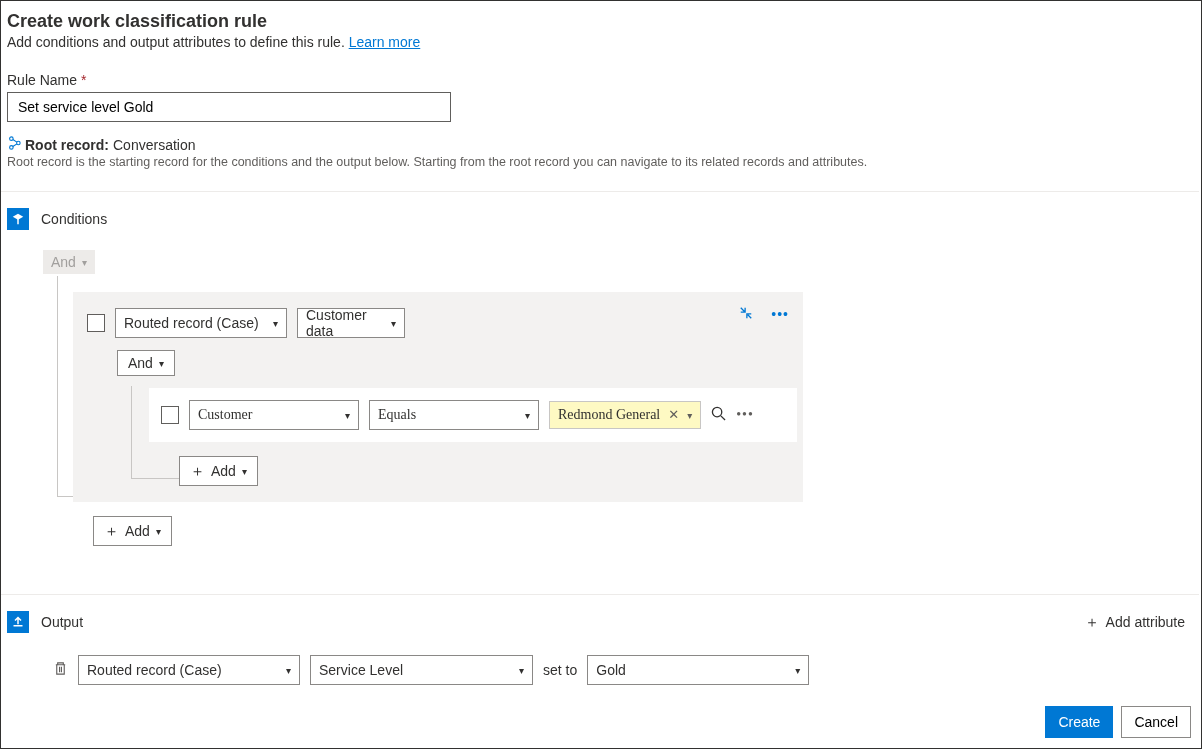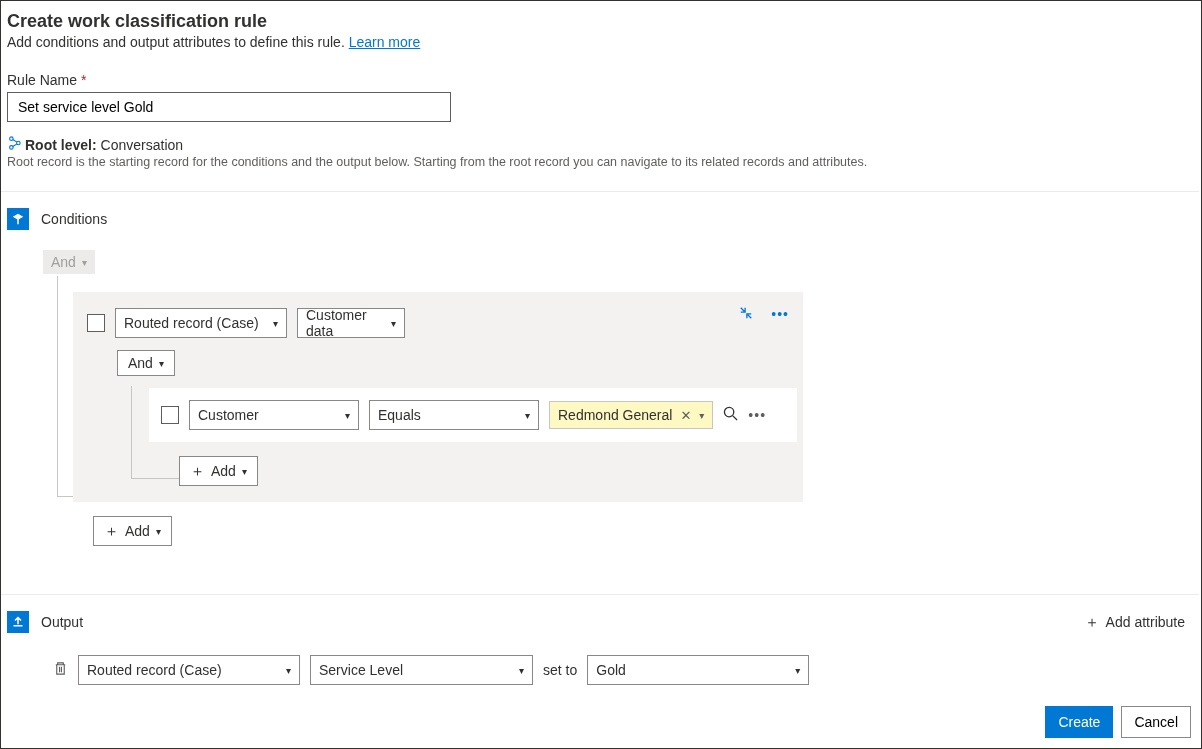--- a/index.html
+++ b/index.html
@@ -25,21 +25,21 @@
 .group-box { margin-left: 30px; margin-top: 18px; background: #f3f2f1; width: 730px; padding: 16px 14px 16px 14px; position: relative; }
 .row { display: flex; align-items: center; gap: 10px; }
 .checkbox { width: 18px; height: 18px; border: 1px solid #605e5c; background: #fff; }
 .dropdown { height: 30px; border: 1px solid #8a8886; background: #fff; display: flex; align-items: center; justify-content: space-between; padding: 0 8px; font-size: 14px; cursor: pointer; }
 .dd1 { width: 172px; }
 .dd2 { width: 108px; }
 .ddfield { width: 170px; }
 .ddop { width: 170px; }
 .right-icons { position: absolute; right: 14px; top: 14px; display: flex; gap: 18px; color: #0078d4; font-size: 15px; }
 .and-btn { display: inline-flex; align-items: center; gap: 6px; border: 1px solid #8a8886; background: #fff; padding: 4px 10px; margin-top: 12px; margin-left: 30px; font-size: 14px; cursor: pointer; }
-.inner-box { margin-left: 62px; margin-top: 12px; background: #fff; width: 648px; padding: 12px; display: flex; align-items: center; gap: 10px; position: relative; }
+.inner-box { margin-left: 62px; margin-top: 12px; background: #fff; width: 648px; padding: 12px; display: flex; align-items: center; gap: 10px; position: relative; font-family: Liberation Serif, serif; }
 .tag { border: 1px solid #c8c6c4; background: #fef9c3; height: 28px; display: inline-flex; align-items: center; padding: 0 8px; font-size: 14px; }
 .tag-close { color: #605e5c; margin-left: 8px; font-size: 13px; cursor: pointer; }
 .tag-chev { margin-left: 8px; font-size: 10px; color: #605e5c; }
 .search-ic { font-size: 15px; color: #323130; cursor: pointer; }
 .more-ic { color: #605e5c; cursor: pointer; letter-spacing: 1px; font-size:14px; }
 .add-btn { display: inline-flex; align-items: center; gap: 6px; border: 1px solid #8a8886; background: #fff; height: 30px; padding: 0 10px; font-size: 14px; cursor: pointer; }
 .plus { font-size: 15px; }
 .output-row { margin-left: 46px; margin-top: 22px; display: flex; align-items: center; gap: 10px; }
 .trash { color: #605e5c; font-size: 16px; }
 .ddout1 { width: 222px; }
@@ -70,21 +70,21 @@
 
   <div class="root-row">
     <span class="root-icon">
       <svg width="14" height="14" viewBox="0 0 16 16" fill="none" stroke="#0078d4" stroke-width="1.3">
           <circle cx="5" cy="3" r="2"></circle>
           <circle cx="5" cy="13" r="2"></circle>
           <circle cx="13" cy="8" r="2"></circle>
           <path d="M6.7 4 L11.3 7 M6.7 12 L11.3 9"></path>
         </svg>
     </span>
-    <span class="root-label">Root level:</span>
+    <span class="root-label">Root record:</span>
     <span>Conversation</span>
   </div>
   <div class="root-desc">Root record is the starting record for the conditions and the output below. Starting from the root record you can navigate to its related records and attributes.</div>
 
   <hr class="sep">
 
   
   <div class="section">
     <div class="section-icon">
       <svg width="12" height="12" viewBox="0 0 16 16" fill="#fff">

